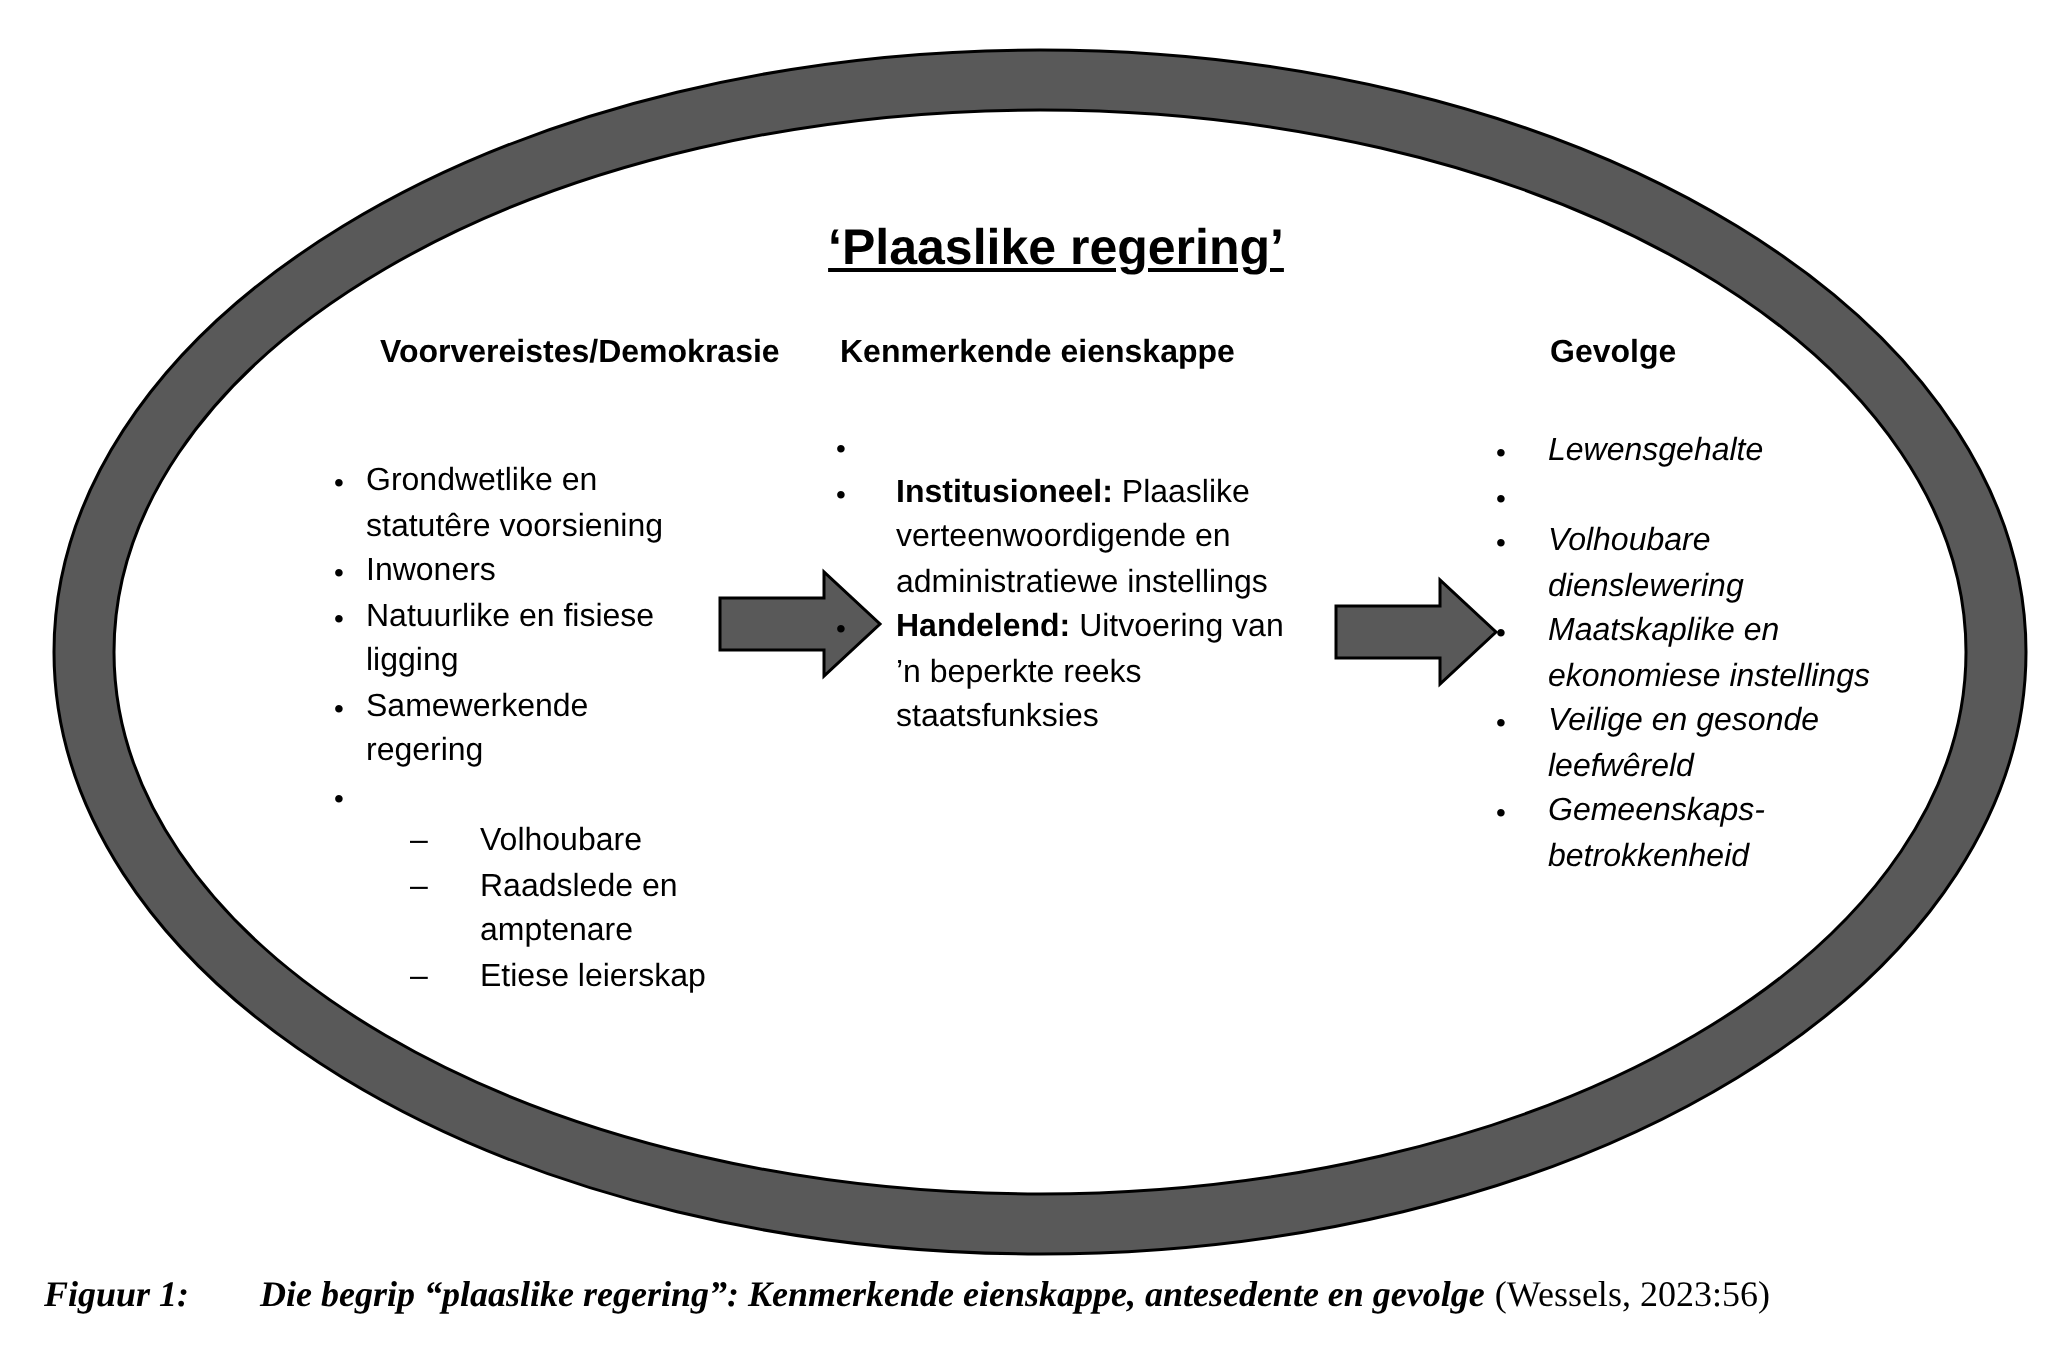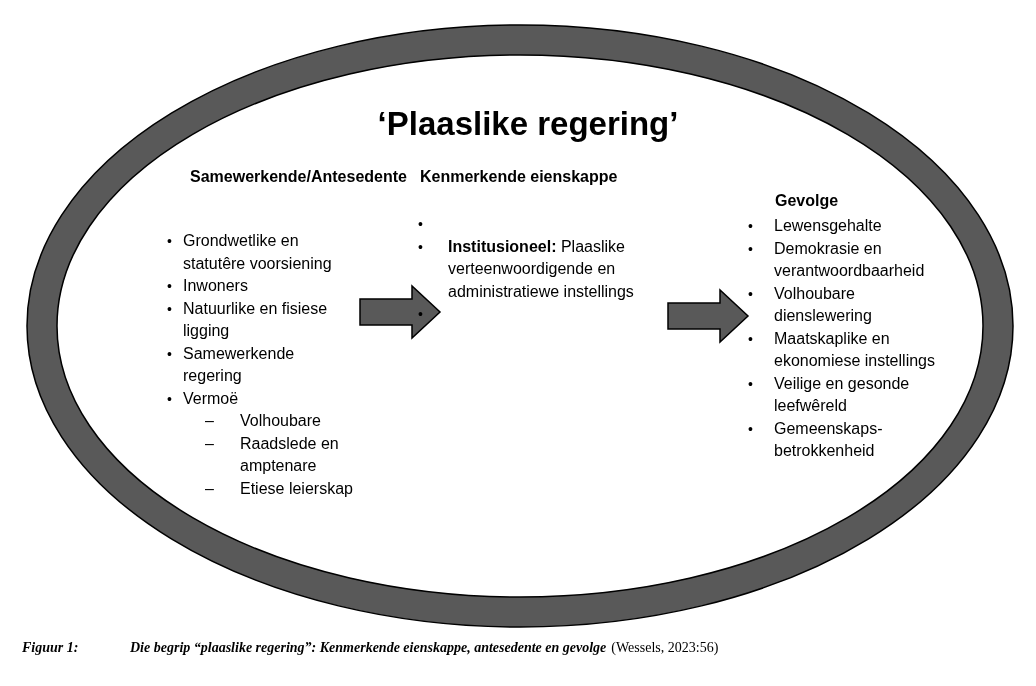--- a/index.html
+++ b/index.html
@@ -7,45 +7,45 @@
     position:relative;width:1036px;height:686px;background:#ffffff;
     font-family:"Liberation Sans", sans-serif;color:#000;overflow:hidden;
   }
   .ring-svg{position:absolute;left:0;top:0;}
   .context-label{
     position:absolute;left:0;right:0;top:30px;text-align:right;
     color:#fff;font-weight:bold;font-size:19px;line-height:22px;padding-left:12px;
   }
   .diagram-title{
     position:absolute;left:20px;right:0;top:110px;text-align:center;
-    font-weight:bold;font-size:33px;line-height:28px;
+    font-weight:bold;font-size:25px;line-height:28px;text-decoration:underline;
   }
   .col-header{position:absolute;top:168px;font-weight:bold;font-size:16px;line-height:17.5px;white-space:nowrap;}
   .col-header.centered{white-space:normal;text-align:center;}
   .hdr-left{left:190px;width:160px;}
   .hdr-mid{left:420px;}
-  .hdr-right{left:775px;margin-top:24px;}
+  .hdr-right{left:775px;}
   .col{position:absolute;font-size:16px;line-height:22.5px;}
   .col-left{left:167px;top:230px;width:195px;}
   .col-mid{left:418px;top:213px;width:240px;}
   .col-right{left:748px;top:215px;width:200px;}
   .item{display:flex;align-items:flex-start;}
   .bullet{flex:0 0 auto;font-size:14px;line-height:22.5px;}
   .b-left{width:16px;}
   .b-mid{width:30px;}
   .b-right{width:26px;}
   .itext-left{width:160px;}
   .itext-mid{width:198px;}
-  .itext-right{width:166px;}
+  .itext-right{width:166px;font-style:italic;}
   .subitem{display:flex;align-items:flex-start;margin-left:38px;}
   .dash{flex:0 0 35px;line-height:22.5px;}
   .subtext{width:125px;}
   .caption{
     position:absolute;left:22px;top:637px;display:flex;
-    font-family:"Liberation Serif", serif;font-size:14px;line-height:21px;
+    font-family:"Liberation Serif", serif;font-size:18px;line-height:21px;
   }
   .caption .cap-label{flex:0 0 108px;font-weight:bold;font-style:italic;}
   .caption .cap-text{font-weight:bold;font-style:italic;}
   .caption .cap-source{font-weight:normal;font-style:normal;margin-left:5px;}
 </style>
 </head>
 <body>
 
 <div class="canvas">
 
@@ -53,21 +53,21 @@
     <ellipse cx="520" cy="326" rx="493" ry="301" fill="#595959" stroke="#000000" stroke-width="1.5"></ellipse>
     <ellipse cx="520" cy="326" rx="463" ry="271" fill="#ffffff" stroke="#000000" stroke-width="1.5"></ellipse>
     <polygon points="360,299 412,299 412,286 440,312 412,338 412,325 360,325" fill="#595959" stroke="#000000" stroke-width="1.5"></polygon>
     <polygon points="668,303 720,303 720,290 748,316 720,342 720,329 668,329" fill="#595959" stroke="#000000" stroke-width="1.5"></polygon>
   </svg>
 
   <div class="context-label">Konteks: Die staat</div>
 
   <div class="diagram-title">‘Plaaslike regering’</div>
 
-  <div class="col-header centered hdr-left">Samewerkende/Antesedente</div>
+  <div class="col-header centered hdr-left">Voorvereistes/Demokrasie</div>
   <div class="col-header hdr-mid">Kenmerkende eienskappe</div>
   <div class="col-header hdr-right">Gevolge</div>
 
   <div class="col col-left">
     <div class="item">
       <span class="bullet b-left">•</span>
       <span class="itext-left">Grondwetlike en statutêre voorsiening</span>
     </div>
     <div class="item">
       <span class="bullet b-left">•</span>
@@ -76,21 +76,20 @@
     <div class="item">
       <span class="bullet b-left">•</span>
       <span class="itext-left">Natuurlike en fisiese ligging</span>
     </div>
     <div class="item">
       <span class="bullet b-left">•</span>
       <span class="itext-left">Samewerkende regering</span>
     </div>
     <div class="item">
       <span class="bullet b-left">•</span>
-      <span class="itext-left">Vermoë</span>
     </div>
     <div class="subitem">
       <span class="dash">–</span>
       <span class="subtext">Volhoubare</span>
     </div>
     <div class="subitem">
       <span class="dash">–</span>
       <span class="subtext">Raadslede en amptenare</span>
     </div>
     <div class="subitem">
@@ -102,31 +101,31 @@
   <div class="col col-mid">
     <div class="item">
       <span class="bullet b-mid">•</span>
     </div>
     <div class="item">
       <span class="bullet b-mid">•</span>
       <span class="itext-mid"><b>Institusioneel:</b><span> Plaaslike verteenwoordigende en administratiewe instellings</span></span>
     </div>
     <div class="item">
       <span class="bullet b-mid">•</span>
+      <span class="itext-mid"><b>Handelend:</b><span> Uitvoering van ’n beperkte reeks staatsfunksies</span></span>
     </div>
   </div>
 
   <div class="col col-right">
     <div class="item">
       <span class="bullet b-right">•</span>
       <span class="itext-right">Lewensgehalte</span>
     </div>
     <div class="item">
       <span class="bullet b-right">•</span>
-      <span class="itext-right">Demokrasie en verantwoordbaarheid</span>
     </div>
     <div class="item">
       <span class="bullet b-right">•</span>
       <span class="itext-right">Volhoubare dienslewering</span>
     </div>
     <div class="item">
       <span class="bullet b-right">•</span>
       <span class="itext-right">Maatskaplike en ekonomiese instellings</span>
     </div>
     <div class="item">

